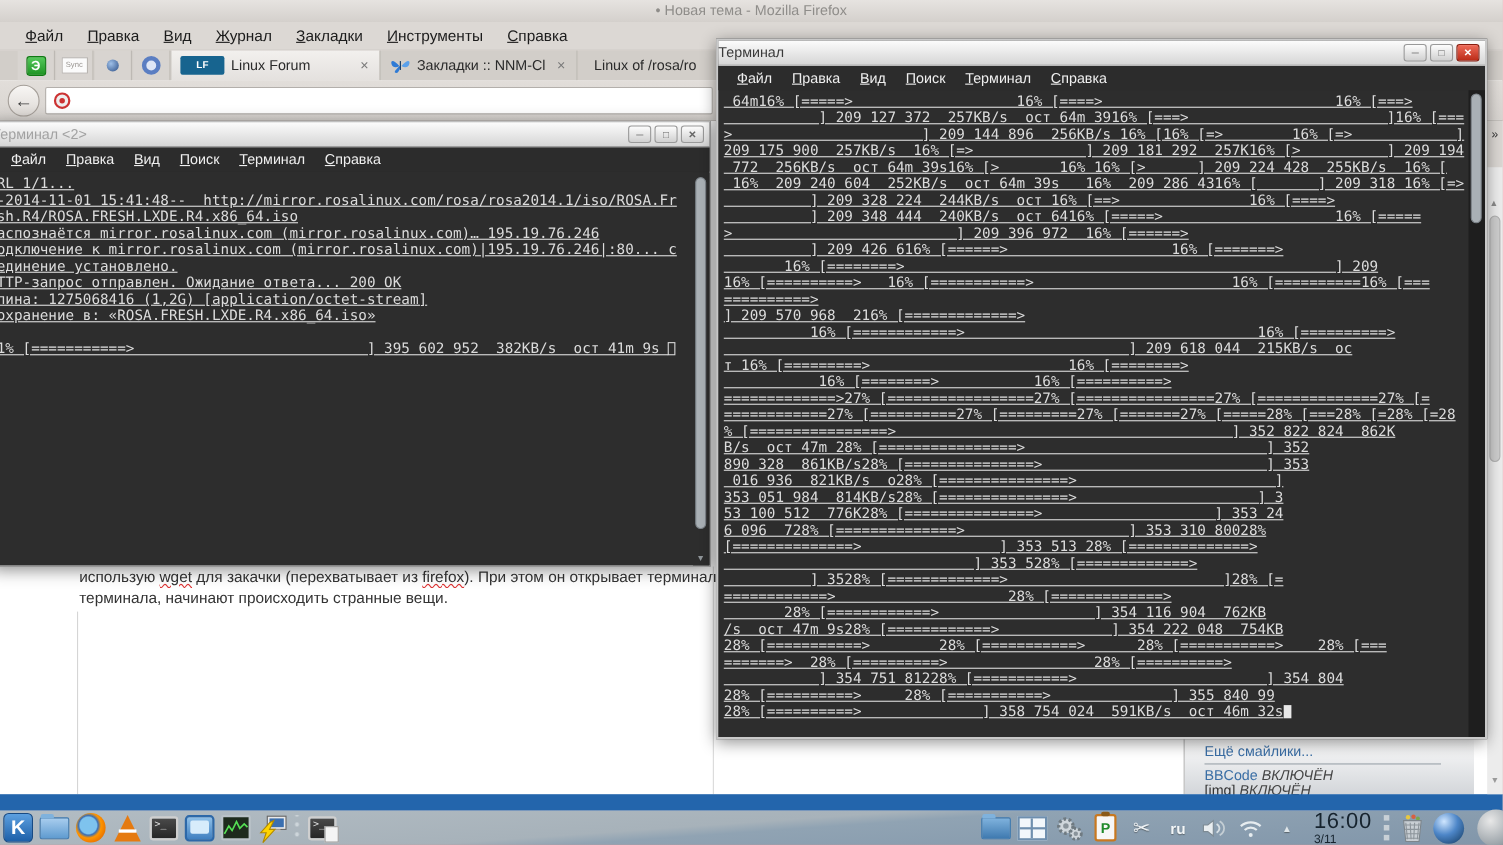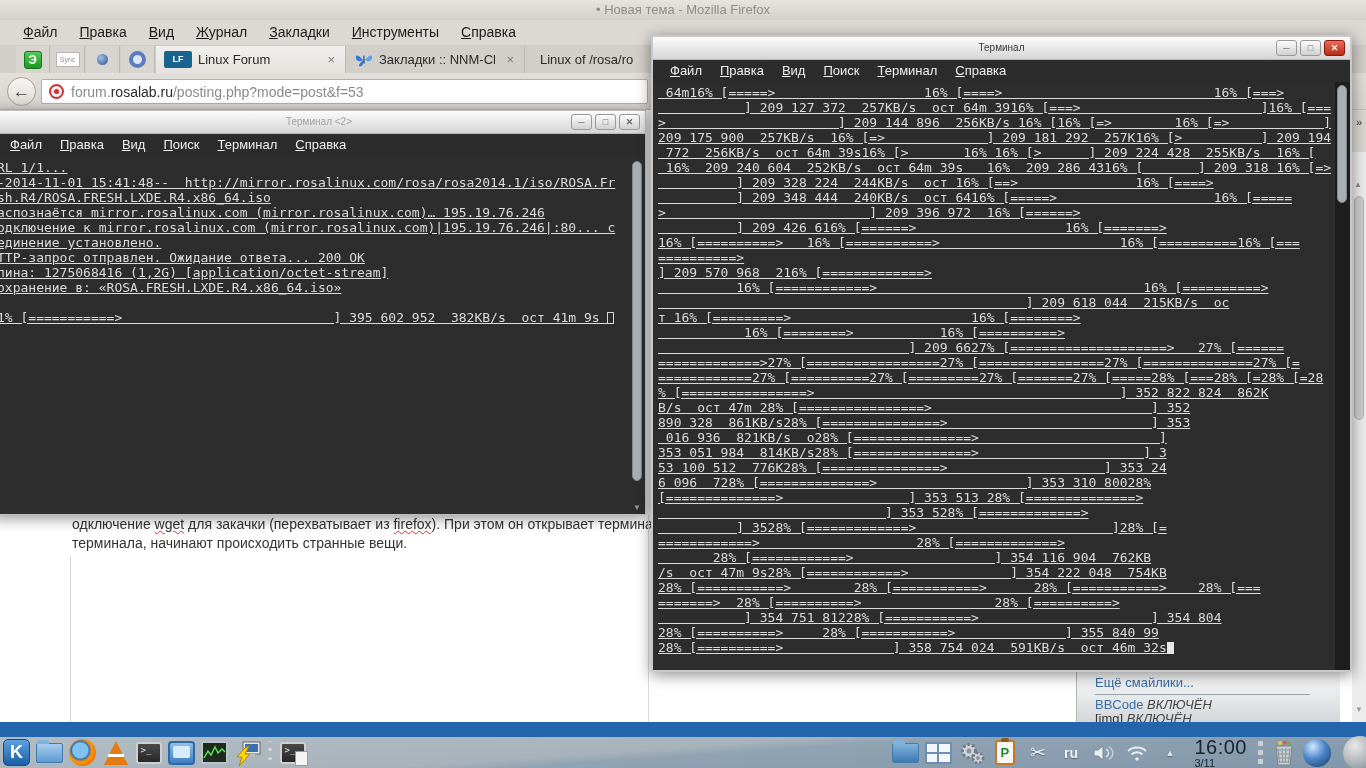--- a/index.html
+++ b/index.html
@@ -23,21 +23,21 @@
   .pin-sync { width:24px; height:15px; background:#fbfbfb; border:1px solid #b9b5b1; color:#9a9692;
     font-size:7px; text-align:center; line-height:13px; }
   .pin-dot { width:11px; height:11px; border-radius:50%; background:radial-gradient(circle at 35% 35%,#9fc0e8,#2d4f86); }
   .pin-ring { width:17px; height:17px; border-radius:50%; background:#dfe6f5; border:4px solid #5b7ec2; }
   .ff-tab { position:absolute; top:0; height:27px; display:flex; align-items:center; padding:0 8px;
     border-right:1px solid #bdb9b4; background:#d2cec9; }
   .ff-tab.active { background:linear-gradient(#f2f0ee,#e4e1de); }
   .ff-tab .tab-label { font-size:13px; color:#2a2a2a; margin:0 8px 0 6px; white-space:nowrap;
     overflow:hidden; flex:1; }
   .tab-close { font-size:13px; color:#7a7a7a; margin-left:auto; padding:0 2px; }
-  .fav-lf { width:28px; height:17px; background:#17648f; border-radius:2px; color:#fff;
+  .fav-lf { width:40px; height:17px; background:#17648f; border-radius:2px; color:#fff;
     font-weight:bold; font-size:9px; text-align:center; line-height:17px; flex:none; }
   .fav-bfly { width:18px; height:16px; flex:none; }
   .ff-navbar { position:absolute; left:0; top:73px; width:100%; height:37px;
     background:linear-gradient(#e2deda,#d8d4d0); border-bottom:1px solid #c4c0bc; }
   .back-btn { position:absolute; left:7px; top:4px; width:29px; height:29px; border-radius:50%;
     background:linear-gradient(#f8f6f4,#ddd9d5); border:1px solid #a59f99; color:#3a3a3a;
     font-size:17px; text-align:center; line-height:27px; }
   .urlbar { position:absolute; left:41px; top:6px; width:607px; height:25px; background:#fff;
     border:1px solid #b3afab; border-radius:2px; display:flex; align-items:center; padding:0 7px; }
   .url-fav { width:15px; height:15px; border-radius:50%; border:2px solid #c33; background:#eee;
@@ -68,21 +68,21 @@
     border:1px solid #b2b2b2; border-radius:5px; }
   .strip-down { position:absolute; bottom:8px; left:3px; font-size:8px; color:#9a9a9a; }
 
   
   .term-window { position:absolute; border:1px solid #bfbfbf; background:#2d2d2d;
     box-shadow:0 3px 14px rgba(0,0,0,.45); }
   #term-left  { left:-8px; top:110px; width:654px; height:405px; z-index:2; }
   #term-right { left:651px; top:35px; width:701px; height:637px; z-index:3; border:2px solid #c9c9c9; }
   .term-titlebar { position:relative; height:23px; background:linear-gradient(#fcfcfc,#d5d5d5);
     border-bottom:1px solid #b8b8b8; }
-  .term-title { position:absolute; left:0; right:0; text-align:center; font-size:10px; line-height:22px; }
+  .term-title { position:absolute; left:0; right:0; text-align:left; font-size:13px; line-height:22px; }
   .title-inactive { color:#a2a2a2; }
   .title-active { color:#3a3a3a; }
   .win-btns { position:absolute; right:5px; top:3px; display:flex; gap:3px; }
   .win-btn { width:21px; height:16px; border:1px solid #999; border-radius:3px;
     background:linear-gradient(#fdfdfd,#d0d0d0); color:#666; font-size:9px; line-height:14px;
     text-align:center; font-weight:bold; }
   .win-btn.close-red { background:linear-gradient(#ee6a58,#bb2b18); border-color:#871c0e; color:#fff; }
   .term-menubar { height:22px; background:#2c2c2c; padding-left:8px; white-space:nowrap; }
   .term-menu-item { display:inline-block; font-size:13px; line-height:22px; color:#efefef; padding:0 9px; }
   .term-content { position:absolute; left:0; right:15px; bottom:0; overflow:hidden;
@@ -199,25 +199,24 @@
       <div class="ff-tab" style="left:526px; width:174px">
         <span class="tab-label">Linux of /rosa/ro</span>
       </div>
     </div>
     <div class="ff-navbar">
       <div class="back-btn">
         <span>←</span>
       </div>
       <div class="urlbar">
         <span class="url-fav"></span>
-        <span class="url-text"><span>forum.</span><span class="url-domain">rosalab.ru</span><span>/posting.php?mode=post&amp;f=53</span></span>
-      </div>
-    </div>
-
-    <div class="page-text" style="top:516px"><span>одключение </span><span class="squiggle">wget</span><span> для закачки (перехватывает из </span><span class="squiggle">firefox</span><span>). При этом он открывает терминал для</span></div>
+      </div>
+    </div>
+
+    <div class="page-text" style="top:516px"><span>использую </span><span class="squiggle">wget</span><span> для закачки (перехватывает из </span><span class="squiggle">firefox</span><span>). При этом он открывает терминал для</span></div>
     <div class="page-text" style="top:535px"><span>терминала, начинают происходить странные вещи.</span></div>
     <div class="page-vline1"></div>
     <div class="page-vline2"></div>
 
     <div class="sidebar-panel">
       <div class="sidebar-link">Ещё смайлики...</div>
       <hr class="sidebar-divider">
       <div class="sidebar-line"><span class="lbl-blue">BBCode</span> <span class="state">ВКЛЮЧЁН</span></div>
       <div class="sidebar-line"><span>[img]</span> <span class="state">ВКЛЮЧЁН</span></div>
     </div>
@@ -274,28 +273,28 @@
         <div class="tline"> 64m16% [=====&gt;                   16% [====&gt;                           16% [===&gt;</div>
         <div class="tline">           ] 209 127 372  257KB/s  ост 64m 3916% [===&gt;                       ]16% [===</div>
         <div class="tline">&gt;                      ] 209 144 896  256KB/s 16% [16% [=&gt;        16% [=&gt;            ]</div>
         <div class="tline">209 175 900  257KB/s  16% [=&gt;             ] 209 181 292  257K16% [&gt;          ] 209 194</div>
         <div class="tline"> 772  256KB/s  ост 64m 39s16% [&gt;       16% 16% [&gt;      ] 209 224 428  255KB/s  16% [</div>
         <div class="tline"> 16%  209 240 604  252KB/s  ост 64m 39s   16%  209 286 4316% [       ] 209 318 16% [=&gt;</div>
         <div class="tline">          ] 209 328 224  244KB/s  ост 16% [==&gt;               16% [====&gt;</div>
         <div class="tline">          ] 209 348 444  240KB/s  ост 6416% [=====&gt;                    16% [=====</div>
         <div class="tline">&gt;                          ] 209 396 972  16% [======&gt;</div>
         <div class="tline">          ] 209 426 616% [======&gt;                   16% [=======&gt;</div>
+        <div class="tline">       16% [========&gt;                                                  ] 209</div>
         <div class="tline">16% [==========&gt;   16% [===========&gt;                       16% [==========16% [===</div>
         <div class="tline">==========&gt;</div>
         <div class="tline">] 209 570 968  216% [=============&gt;</div>
         <div class="tline">          16% [============&gt;                                  16% [==========&gt;</div>
         <div class="tline">                                               ] 209 618 044  215KB/s  ос</div>
         <div class="tline">т 16% [=========&gt;                       16% [========&gt;</div>
         <div class="tline">           16% [========&gt;           16% [==========&gt;</div>
-        <div class="tline">                                ] 209 6627% [====================&gt;   27% [======</div>
         <div class="tline">=============&gt;27% [=================27% [================27% [==============27% [=</div>
         <div class="tline">============27% [==========27% [=========27% [=======27% [=====28% [===28% [=28% [=28</div>
         <div class="tline">% [================&gt;                                       ] 352 822 824  862K</div>
         <div class="tline">B/s  ост 47m 28% [================&gt;                            ] 352</div>
         <div class="tline">890 328  861KB/s28% [===============&gt;                          ] 353</div>
         <div class="tline"> 016 936  821KB/s  o28% [===============&gt;                       ]</div>
         <div class="tline">353 051 984  814KB/s28% [===============&gt;                     ] 3</div>
         <div class="tline">53 100 512  776K28% [===============&gt;                    ] 353 24</div>
         <div class="tline">6 096  728% [==============&gt;                   ] 353 310 80028%</div>
         <div class="tline">[==============&gt;                ] 353 513 28% [==============&gt;</div>

